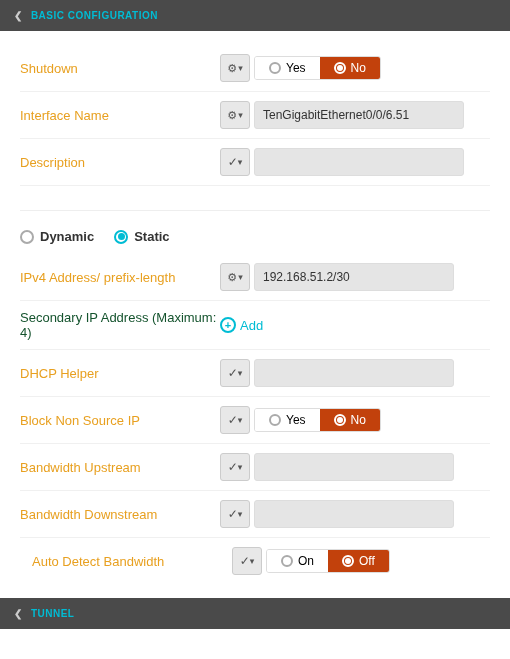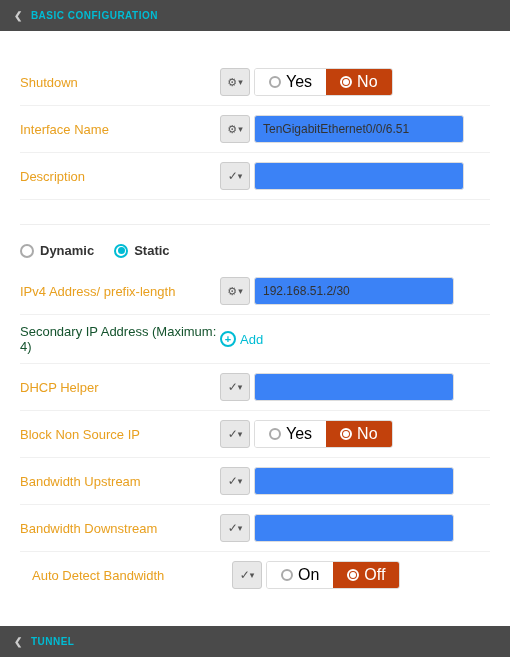--- a/index.html
+++ b/index.html
@@ -26,21 +26,21 @@
     .section-header .chevron {
       font-size: 10px;
       color: #ccc;
     }
 
     .section-header span {
       color: #00bcd4;
     }
 
     .section-body {
-      padding: 28px 20px;
+      padding: 14px 20px;
       background: #fff;
     }
 
     .form-row {
       display: flex;
       align-items: center;
       padding: 9px 0;
       border-bottom: 1px solid #f0f0f0;
     }
 
@@ -90,39 +90,39 @@
       margin-right: 1px;
     }
 
     .text-input {
       border: 1px solid #ddd;
       border-radius: 3px;
       height: 28px;
       padding: 0 8px;
       font-size: 12px;
       color: #333;
-      background: #3b82f6;
+      background: #e5e5e5;
       flex: 1;
       max-width: 200px;
       outline: none;
     }
 
     .toggle-group {
       display: flex;
       border: 1px solid #ddd;
       border-radius: 3px;
       overflow: hidden;
     }
 
     .toggle-btn {
       display: flex;
       align-items: center;
       padding: 4px 14px;
       cursor: pointer;
-      font-size: 16px;
+      font-size: 12px;
       background: #fff;
       border: none;
       gap: 5px;
     }
 
     .toggle-btn.active-cyan {
       background: #c2410c;
       color: #fff;
     }
 

